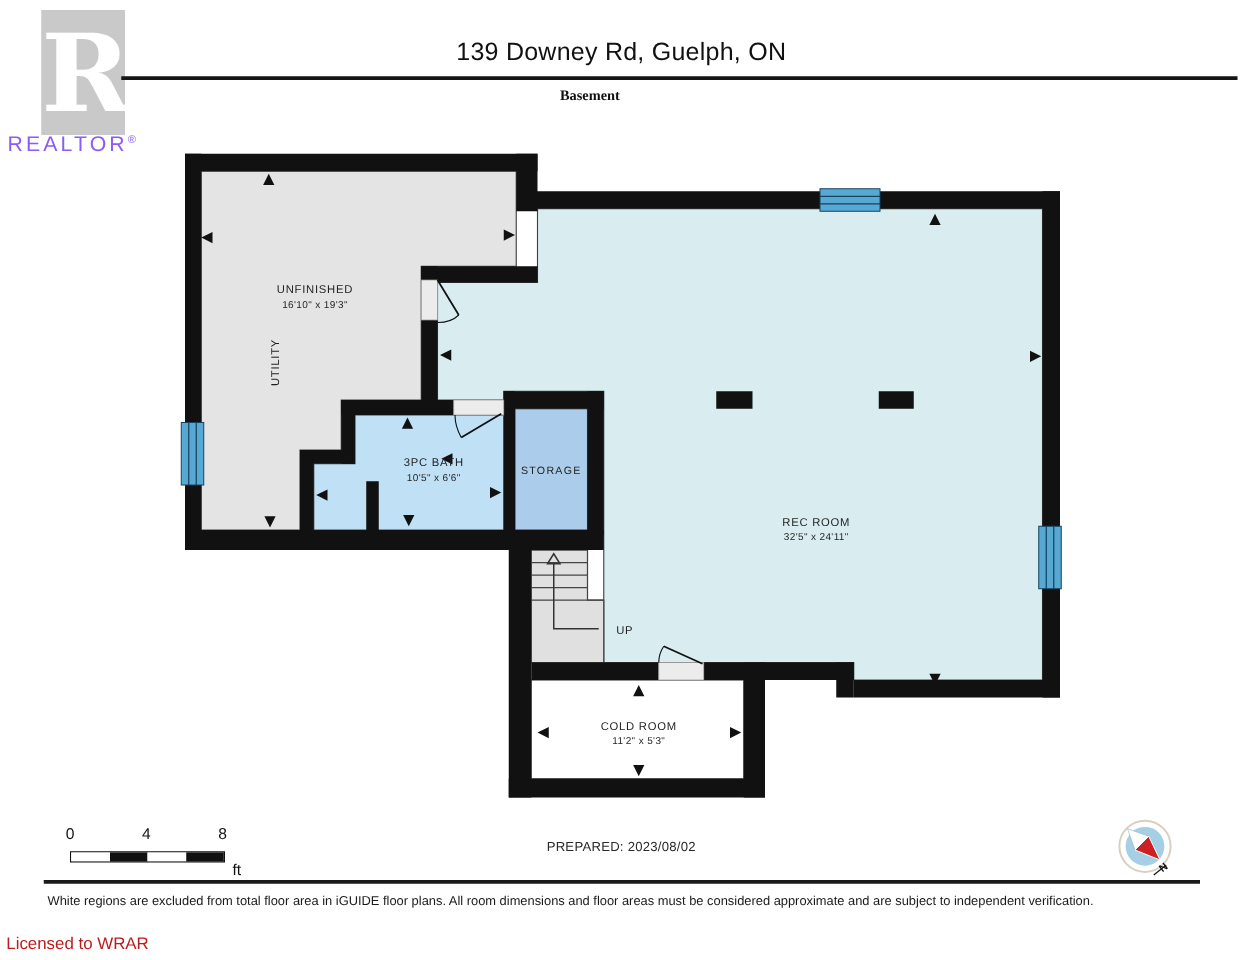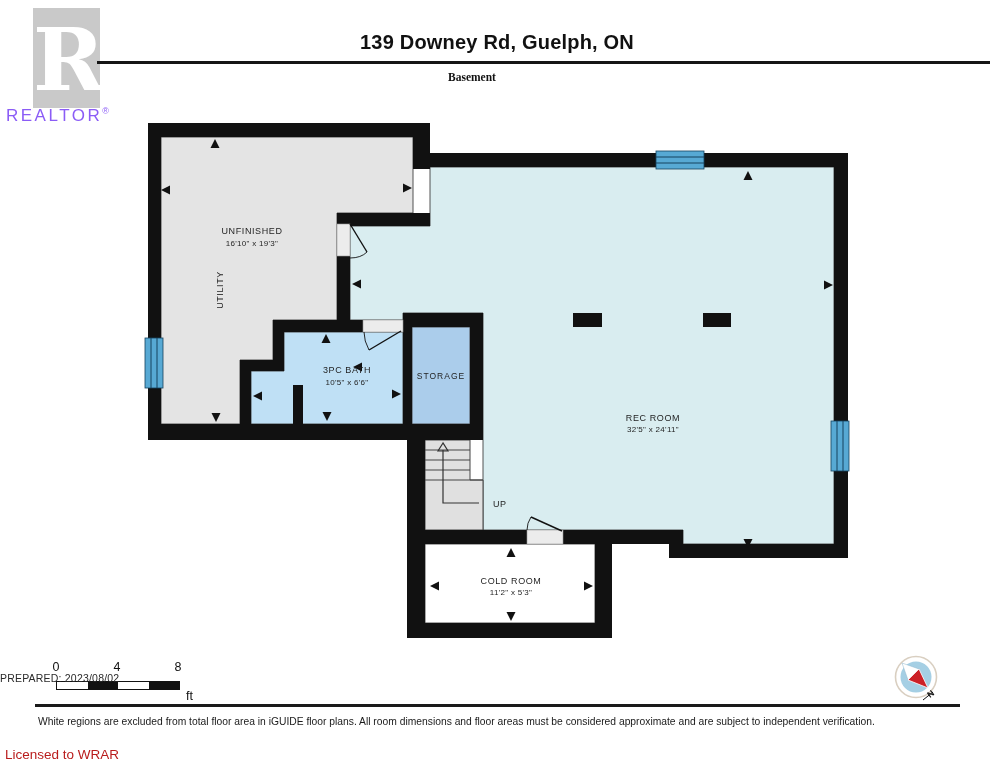--- a/index.html
+++ b/index.html
@@ -5,33 +5,33 @@
   html,body{margin:0;padding:0;background:#fff;}
   .page{position:relative;width:994px;height:768px;background:#fff;overflow:hidden;
         font-family:"Liberation Sans",sans-serif;color:#111;}
   
   .logo-block{position:absolute;left:33px;top:8px;width:67px;height:100px;background:#c9c9c9;
               text-align:center;line-height:104px;font-family:"DejaVu Serif",serif;
               font-weight:bold;font-size:86px;color:#fff;}
   .logo-label{position:absolute;left:6px;top:106px;font-size:17px;letter-spacing:2.5px;color:#8b5cf6;}
   .logo-label sup{font-size:9px;}
   .title{position:absolute;left:0;top:31px;width:100%;text-align:center;
-         font-size:20px;font-weight:bold;letter-spacing:.2px;}
+         font-size:20px;font-weight:normal;letter-spacing:.2px;}
   .hdr-divider{position:absolute;left:97px;right:4px;top:61px;height:3px;background:#151515;}
   .info{position:absolute;left:448px;top:69px;display:flex;gap:11px;font-size:11.5px;line-height:17.3px;}
   .info .flabel{font-weight:bold;font-family:Liberation Serif, serif;}
   
   .scalebar{position:absolute;left:46px;top:660px;width:170px;height:34px;font-size:12.5px;}
   .scalebar .tick{position:absolute;top:0;transform:translateX(-50%);}
   .bar{position:absolute;left:10px;top:21px;width:122px;height:7px;border:1px solid #111;display:flex;}
   .bar div{height:100%;}
   .bar .w{background:#fff;width:30.5px;}
   .bar .b{background:#111;width:30.5px;}
   .ft{position:absolute;left:140px;top:18px;margin-top:11px;}
-  .prepared{position:absolute;left:0;top:672px;width:100%;text-align:left;
+  .prepared{position:absolute;left:0;top:672px;width:100%;text-align:center;
             font-size:10.5px;color:#2a2a2a;letter-spacing:.2px;}
   .compass{position:absolute;left:893px;top:654px;}
   .foot-divider{position:absolute;left:35px;width:925px;top:704px;height:3px;background:#1a1a1a;}
   .disclaimer{position:absolute;left:38px;top:716px;font-size:10.3px;color:#1a1a1a;text-align:right;}
   .license{position:absolute;left:5px;top:747px;font-size:13.5px;color:#b91c1c;}
   
   .plan{position:absolute;left:0;top:0;}
   .plan text{font-family:"Liberation Sans",sans-serif;fill:#1f1f1f;}
   .rname{font-size:9px;letter-spacing:.6px;}
   .rdims{font-size:8px;letter-spacing:.3px;}

